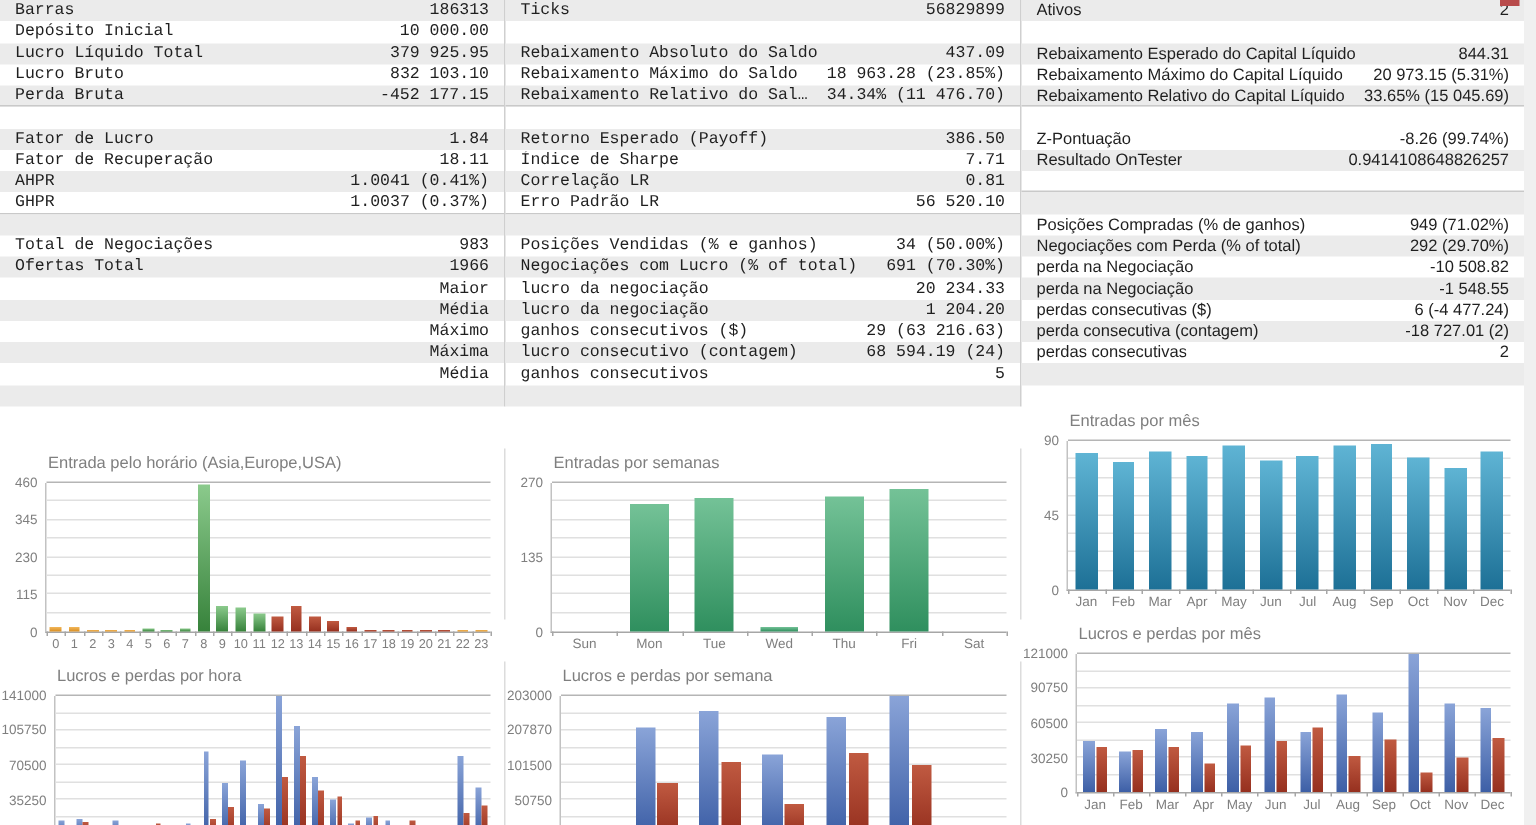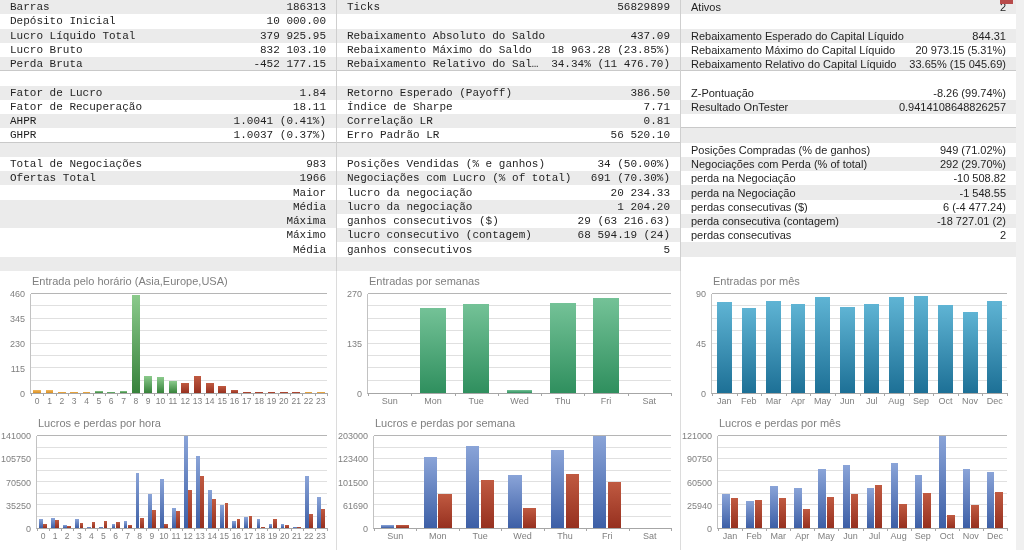--- a/index.html
+++ b/index.html
@@ -8,21 +8,21 @@
   .stats{display:grid;grid-template-columns:337px 344px 335px;height:271px;}
   .stats-col{display:grid;grid-template-rows:repeat(19,1fr);min-width:0;}
   .stats-col.b{border-right:1px solid #cfcfcf;font-family:Liberation Mono, monospace;}
   .stat-row{display:flex;justify-content:space-between;align-items:center;gap:8px;padding:0 10px;font-size:11px;color:#1f1f1f;white-space:nowrap;overflow:hidden;box-sizing:border-box;}
   .stat-row.shaded{background:#ebebeb;}
   .stat-row.sep{border-bottom:1px solid #c9c9c9;}
   .stat-row .lbl{overflow:hidden;text-overflow:ellipsis;}
   .stat-row .val{margin-left:auto;}
   .charts{display:grid;grid-template-columns:337px 344px 335px;grid-template-rows:142px 137px;height:279px;}
   .panel{position:relative;padding-top:3px;box-sizing:border-box;min-width:0;}
-  .panel.b{border-right:1px solid #dcdcdc;}
+  .panel.b{border-right:1px solid #dcdcdc;margin-top:28px;}
   .chart-title{font-size:11px;color:#7f7f7f;height:15px;line-height:15px;margin-bottom:5px;white-space:nowrap;overflow:hidden;}
   .chart-body{display:flex;align-items:flex-start;}
   .ylabels{position:relative;flex:none;}
   .yl{position:absolute;right:5px;transform:translateY(50%);font-size:9px;color:#7f7f7f;line-height:9px;}
   .plot{position:relative;flex:1;margin-right:9px;border-left:1px solid #c2c2c2;border-bottom:1px solid #a6a6a6;box-sizing:border-box;}
   .grid{position:absolute;left:0;right:0;height:1px;background:#e0e0e0;}
   .grid.top{background:#b5b5b5;}
   .bar{position:absolute;bottom:0;}
   .tick{position:absolute;top:100%;width:1px;height:3px;background:#a6a6a6;}
   .xl{position:absolute;top:100%;margin-top:4px;transform:translateX(-50%);color:#7f7f7f;line-height:9px;white-space:nowrap;}
@@ -89,27 +89,27 @@
             <span class="val">1966</span>
           </div>
           <div class="stat-row">
             <span class="lbl"></span>
             <span class="val">Maior</span>
           </div>
           <div class="stat-row shaded">
             <span class="lbl"></span>
             <span class="val">Média</span>
           </div>
+          <div class="stat-row">
+            <span class="lbl"></span>
+            <span class="val">Máximo</span>
+          </div>
           <div class="stat-row shaded">
             <span class="lbl"></span>
             <span class="val">Máxima</span>
-          </div>
-          <div class="stat-row">
-            <span class="lbl"></span>
-            <span class="val">Máximo</span>
           </div>
           <div class="stat-row">
             <span class="lbl"></span>
             <span class="val">Média</span>
           </div>
           <div class="stat-row shaded">
             <span class="lbl"></span>
             <span class="val"></span>
           </div>
         </div>
@@ -576,23 +576,23 @@
               <div class="bar" style="left: 93.8333%; width: 1.29167%; height: max(1px, 15.6028%); background: linear-gradient(rgb(192, 90, 65), rgb(150, 48, 31));"></div>
               <div class="bar" style="left: 98%; width: 1.29167%; height: max(1px, 20.5674%); background: linear-gradient(rgb(192, 90, 65), rgb(150, 48, 31));"></div>
             </div>
           </div>
         </div>
       <div class="panel b">
         <div class="chart-title" style="margin-left: 38px;">Lucros e perdas por semana</div>
       <div class="chart-body">
             <div class="ylabels" style="width: 36px; height: 93px;">
               <span class="yl" style="bottom: 0%;">0</span>
-              <span class="yl" style="bottom: 25%;">61690</span>
+              <span class="yl" style="bottom: 25%;">50750</span>
               <span class="yl" style="bottom: 50%;">101500</span>
-              <span class="yl" style="bottom: 75%;">123400</span>
+              <span class="yl" style="bottom: 75%;">207870</span>
               <span class="yl" style="bottom: 100%;">203000</span>
             </div>
             <div class="plot" style="height: 93px;">
               <div class="grid" style="bottom: 12.5%;"></div>
               <div class="grid" style="bottom: 25%;"></div>
               <div class="grid" style="bottom: 37.5%;"></div>
               <div class="grid" style="bottom: 50%;"></div>
               <div class="grid" style="bottom: 62.5%;"></div>
               <div class="grid" style="bottom: 75%;"></div>
               <div class="grid" style="bottom: 87.5%;"></div>
@@ -625,21 +625,21 @@
               <div class="bar" style="left: 64.5714%; width: 4.42857%; height: max(1px, 58.6207%); background: linear-gradient(rgb(192, 90, 65), rgb(150, 48, 31));"></div>
               <div class="bar" style="left: 78.8571%; width: 4.42857%; height: max(1px, 50%); background: linear-gradient(rgb(192, 90, 65), rgb(150, 48, 31));"></div>
             </div>
           </div>
         </div>
       <div class="panel">
         <div class="chart-title" style="margin-left: 38px;">Lucros e perdas por mês</div>
       <div class="chart-body">
             <div class="ylabels" style="width: 36px; height: 93px;">
               <span class="yl" style="bottom: 0%;">0</span>
-              <span class="yl" style="bottom: 25%;">25940</span>
+              <span class="yl" style="bottom: 25%;">30250</span>
               <span class="yl" style="bottom: 50%;">60500</span>
               <span class="yl" style="bottom: 75%;">90750</span>
               <span class="yl" style="bottom: 100%;">121000</span>
             </div>
             <div class="plot" style="height: 93px;">
               <div class="grid" style="bottom: 12.5%;"></div>
               <div class="grid" style="bottom: 25%;"></div>
               <div class="grid" style="bottom: 37.5%;"></div>
               <div class="grid" style="bottom: 50%;"></div>
               <div class="grid" style="bottom: 62.5%;"></div>

